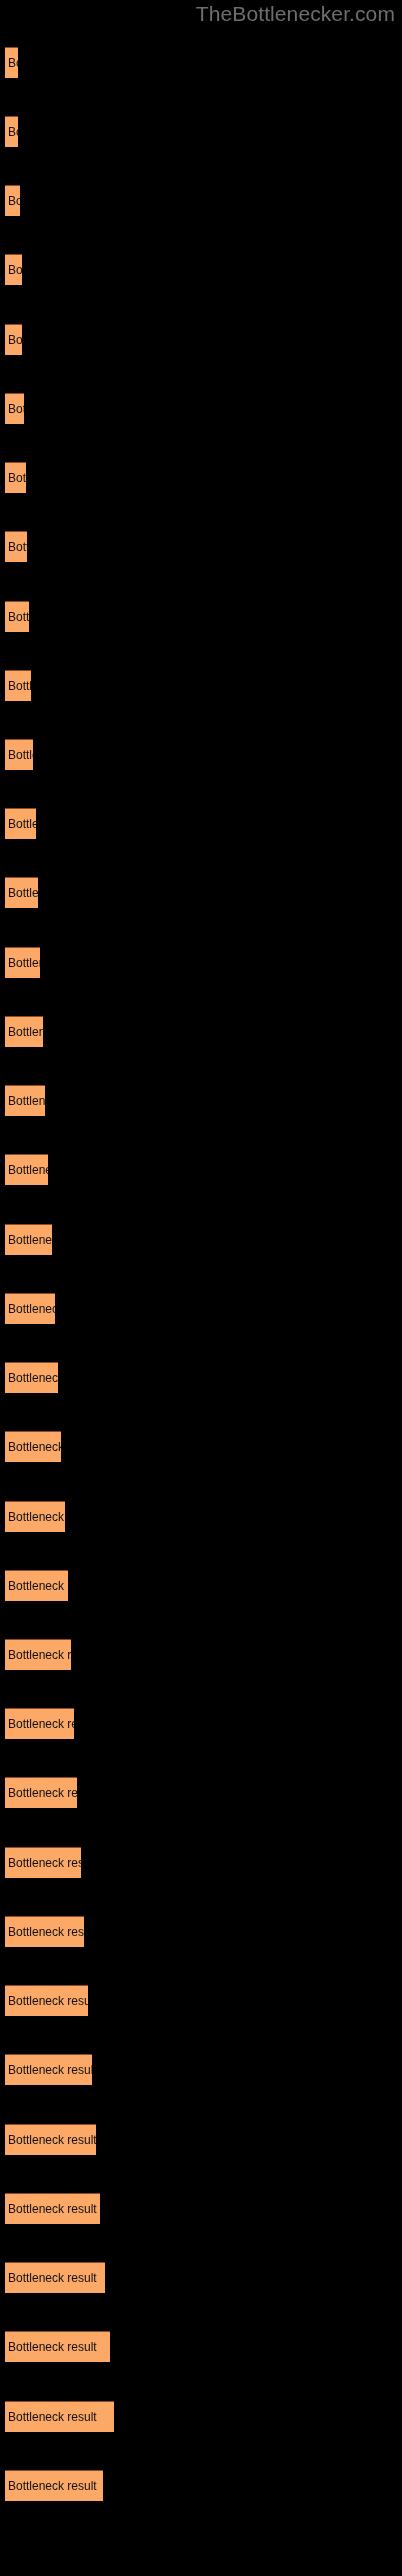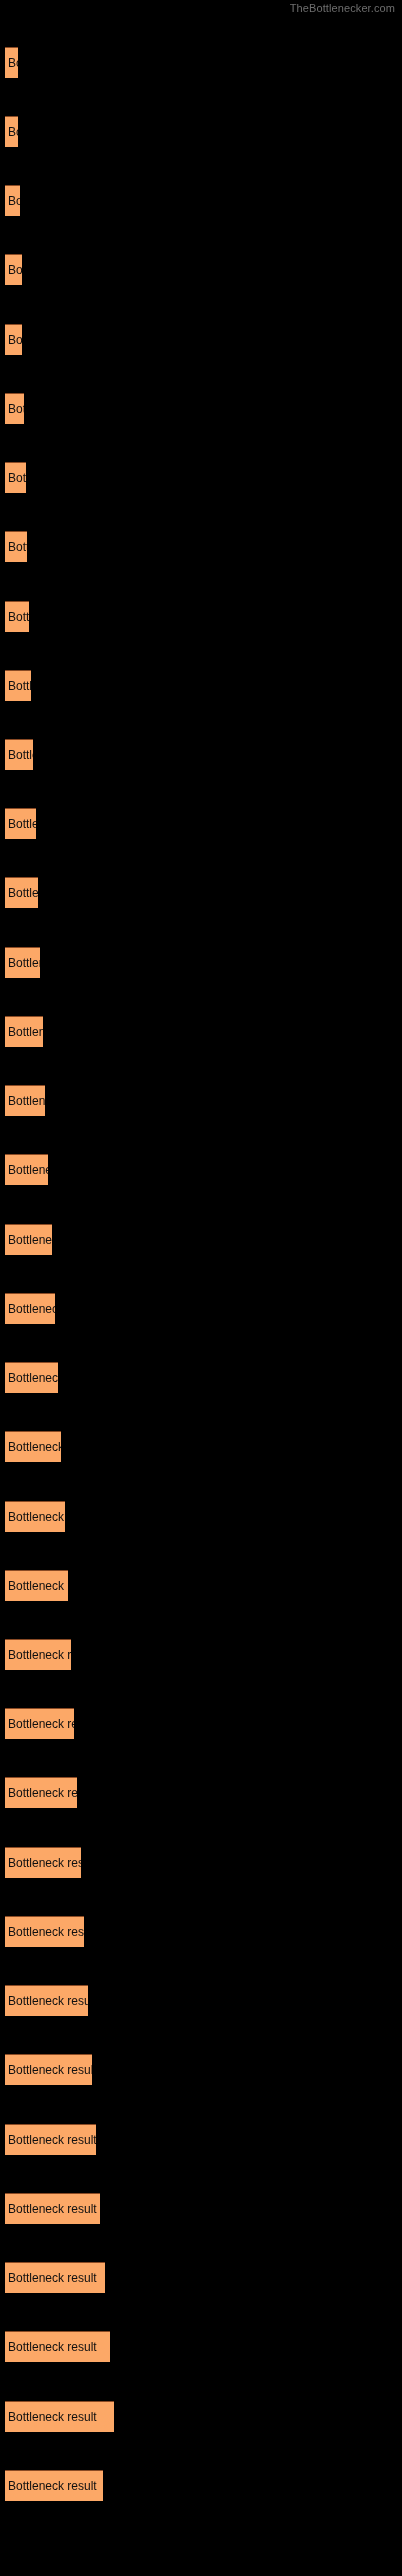--- a/index.html
+++ b/index.html
@@ -18,21 +18,21 @@
     position: absolute;
     left: 0; top: 0;
     width: 403px;
     height: 2576px;
     background: #000000;
   }
   #watermark {
     position: absolute;
     right: 8px;
     top: 1.6px;
-    font-size: 11px;
+    font-size: 21px;
     color: #6e6e6e;
     letter-spacing: 0.1px;
     font-family: "Liberation Sans", sans-serif;
     white-space: nowrap;
   }
   #bars {
     position: absolute;
     left: 0;
     top: 0;
     width: 403px;

